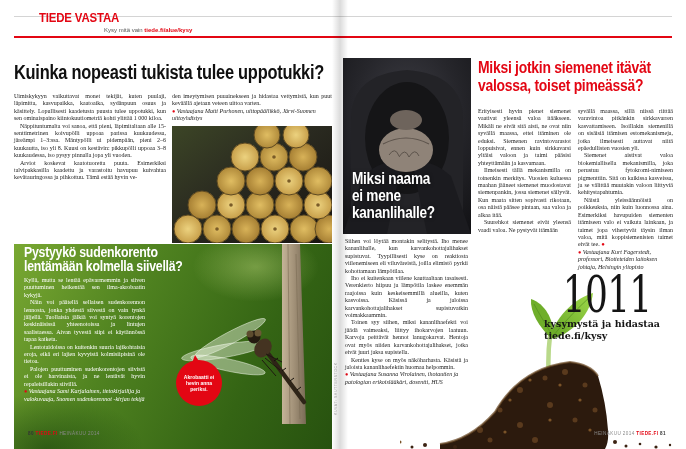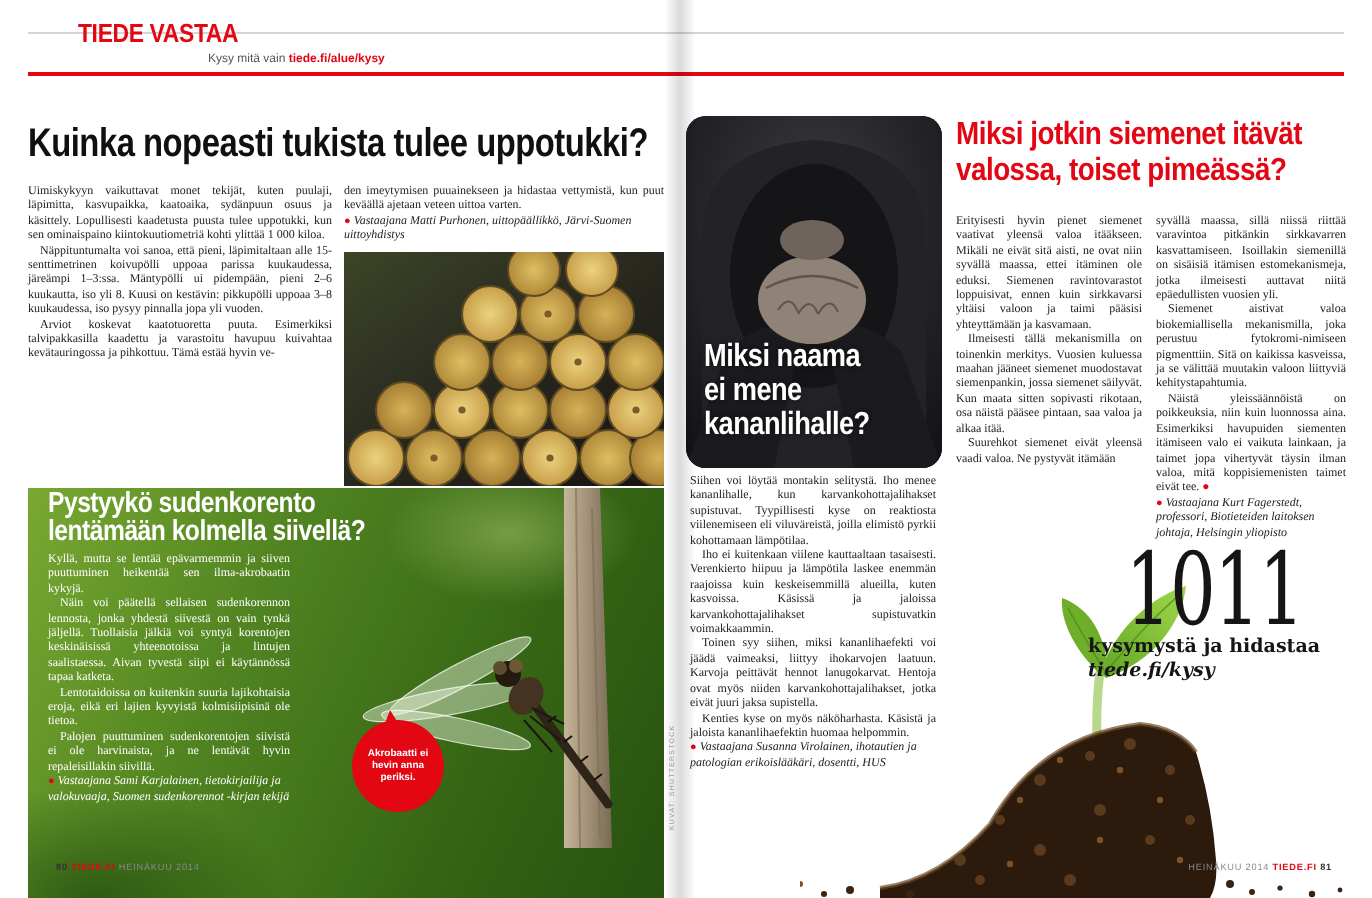--- a/index.html
+++ b/index.html
@@ -56,36 +56,36 @@
 
   
   #gutter{left:332px;top:0;width:16px;height:449px;z-index:5;pointer-events:none;
     background:linear-gradient(to right,rgba(0,0,0,0) 0%,rgba(0,0,0,0.14) 50%,rgba(0,0,0,0) 100%);}
 
   
   #credit{left:334px;top:295px;height:120px;writing-mode:vertical-rl;transform:rotate(180deg);
     font-family:"Liberation Sans",sans-serif;font-size:3.5px;letter-spacing:0.6px;color:#a8a8a8;}
 
   
-  #man-photo{left:343px;top:58px;width:128px;height:176px;overflow:hidden;background:#141416;border-radius:10px;}
+  #man-photo{left:343px;top:58px;width:128px;height:176px;overflow:hidden;background:#141416;}
   #gb-title{position:absolute;left:9px;top:112px;width:140px;font-size:16px;line-height:17px;color:#fff;
     transform:scaleX(0.85);text-shadow:0 0 4px rgba(0,0,0,0.6);}
   #gb-col{left:345px;top:238px;width:123px;}
 
   
   #seeds-title{left:478px;top:59px;width:240px;font-size:16px;line-height:17.5px;color:#e30613;transform:scaleX(0.87);}
   #seeds-col1{left:478px;top:108px;width:93px;}
   #seeds-col2{left:578px;top:108px;width:95px;}
 
   
   #promo{left:544px;top:272px;width:134px;color:#151515;z-index:4;}
   #promo-number{font-family:"DejaVu Serif",serif;font-size:50px;line-height:46px;font-weight:400;
     transform:scaleX(0.72);transform-origin:50% 0;letter-spacing:-1px;}
   .promo-line{font-family:"DejaVu Serif",serif;font-weight:700;font-size:9.5px;line-height:11.5px;}
-  #promo a{color:#151515;text-decoration:none;font-style:italic;}
+  #promo a{color:#151515;text-decoration:none;}
 
   
   #seedling{left:496px;top:278px;width:110px;height:152px;z-index:2;}
   #soil{left:400px;top:350px;width:286px;height:99px;z-index:3;}
 
   
   .footer{top:431px;font-family:"Liberation Sans",sans-serif;font-size:4.6px;letter-spacing:0.4px;
     color:#8a8a8a;z-index:6;white-space:nowrap;}
   #footer-left{left:28px;}
   #footer-right{right:20px;}

